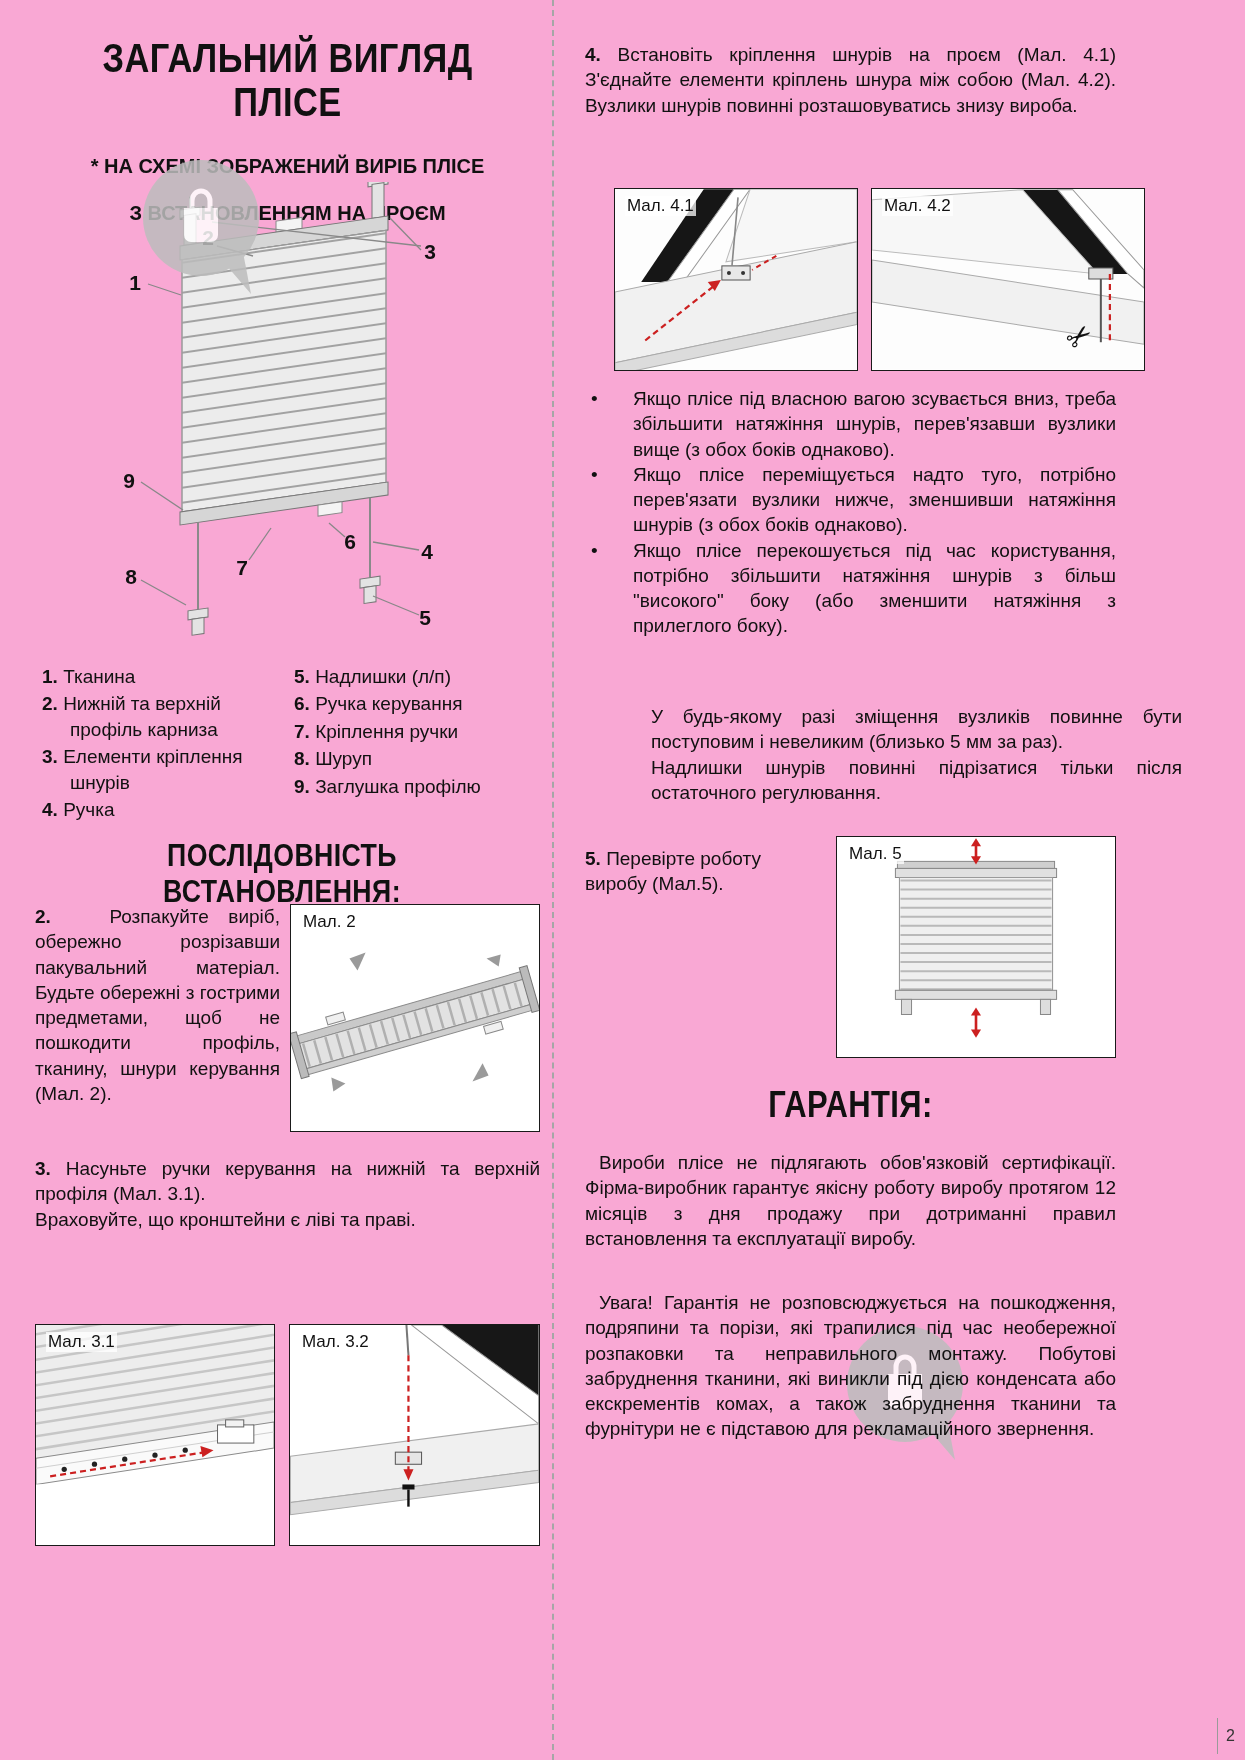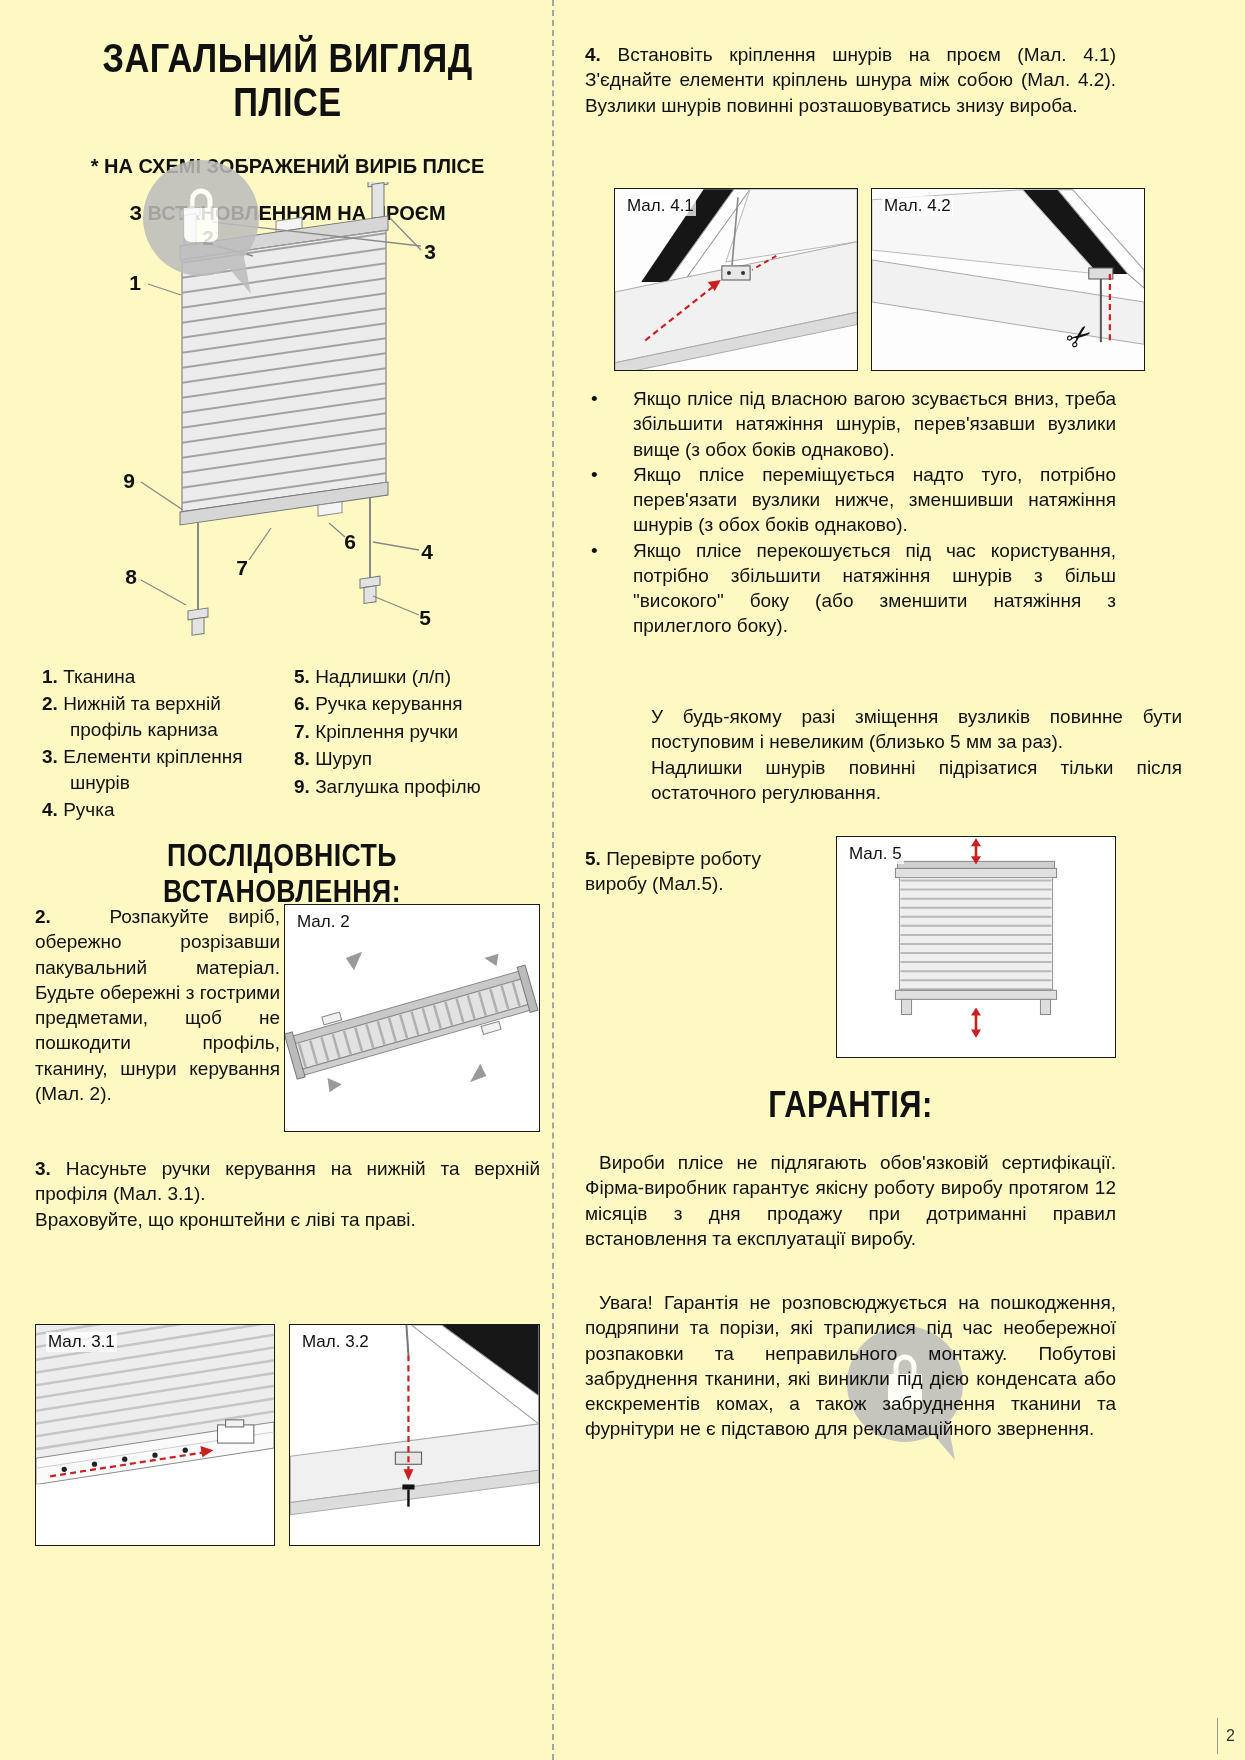--- a/index.html
+++ b/index.html
@@ -1,18 +1,18 @@
 <!DOCTYPE html>
 <html><head>
 <meta charset="utf-8">
 <style>
   *{margin:0;padding:0;box-sizing:border-box;}
   html,body{background:#fff;}
   body{font-family:"Liberation Sans","DejaVu Sans",sans-serif;color:#111;}
-  .page{position:relative;width:1245px;height:1760px;background:#fef9c3;overflow:hidden;}
+  .page{position:relative;width:1245px;height:1760px;background:#f9a8d4;overflow:hidden;}
   .abs{position:absolute;}
   .divider{position:absolute;left:552px;top:0;height:1760px;border-left:2px dashed #a6a6a6;}
   .t{font-size:19px;line-height:1.33;text-align:justify;}
   .bn{font-weight:bold;}
   .ctr{text-align:center;}
   .hc{font-weight:bold;transform:scaleX(.86);transform-origin:50% 50%;letter-spacing:.5px;}
   .title{font-size:40px;line-height:1.1;}
   .seq{font-size:31px;}
   .gar{font-size:36px;}
   .sub{font-size:20px;font-weight:bold;line-height:1.32;margin-top:21px;}
@@ -133,21 +133,21 @@
       <div class="legend-item"><span class="bn">5.</span> <span>Надлишки (л/п)</span></div>
       <div class="legend-item"><span class="bn">6.</span> <span>Ручка керування</span></div>
       <div class="legend-item"><span class="bn">7.</span> <span>Кріплення ручки</span></div>
       <div class="legend-item"><span class="bn">8.</span> <span>Шуруп</span></div>
       <div class="legend-item"><span class="bn">9.</span> <span>Заглушка профілю</span></div>
     </div>
   </div>
 
   <div class="abs ctr hc seq" style="left:22px;top:838px;width:520px;">ПОСЛІДОВНІСТЬ ВСТАНОВЛЕННЯ:</div>
 
-  <div class="abs row" style="left:35px;top:904px;width:505px;gap:4px;">
+  <div class="abs row" style="left:35px;top:904px;width:505px;gap:10px;">
     <div class="t" style="flex:0 0 245px;">
       <span class="bn">2.</span>&nbsp;&nbsp;
       <span>Розпакуйте виріб, обережно розрізавши пакувальний матеріал. Будьте обережні з гострими предметами, щоб не пошкодити профіль, тканину, шнури керування (Мал. 2).</span>
     </div>
     <div class="figbox" style="flex:1;height:228px;">
       <div class="figlabel">Мал. 2</div>
       <svg viewBox="0 0 246 222">
         <g transform="rotate(-16 123 118)">
           <rect x="6" y="96" width="234" height="8" fill="#c9c9c9" stroke="#8a8a8a"></rect>
           <rect x="6" y="104" width="234" height="26" fill="#e2e2e2" stroke="#8a8a8a"></rect>

